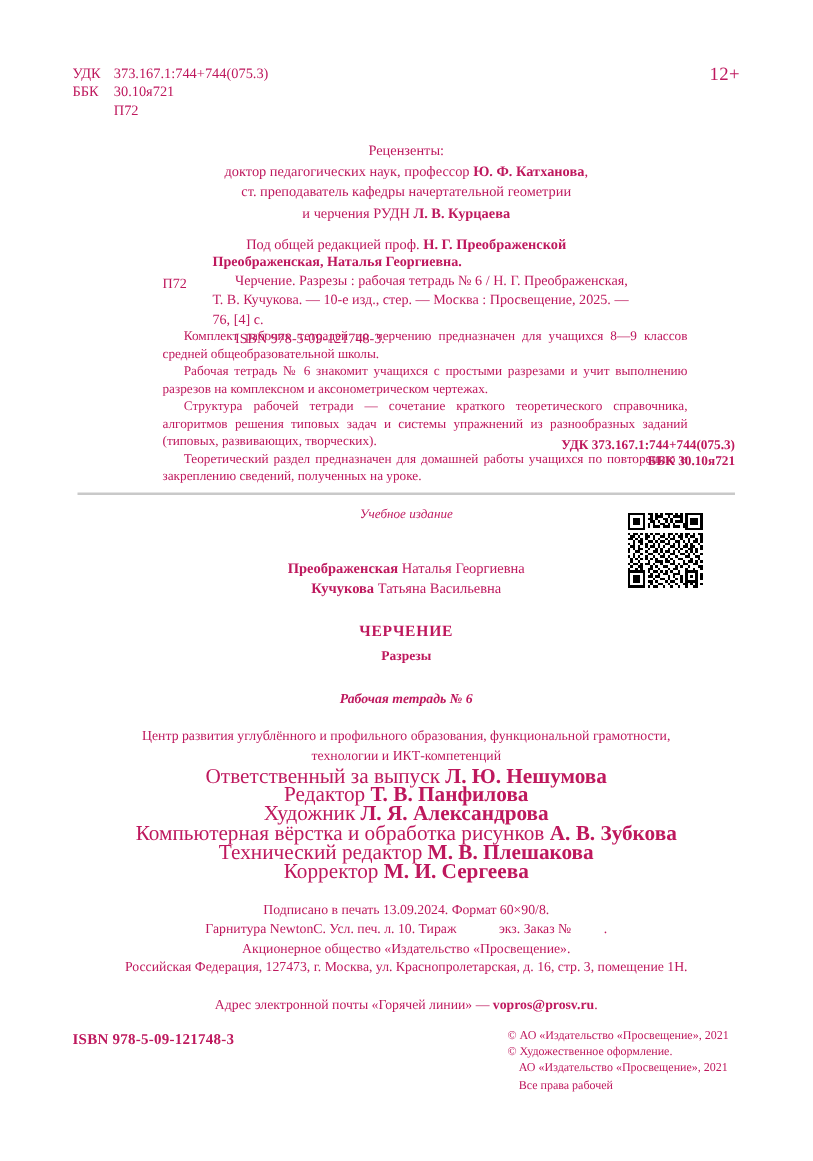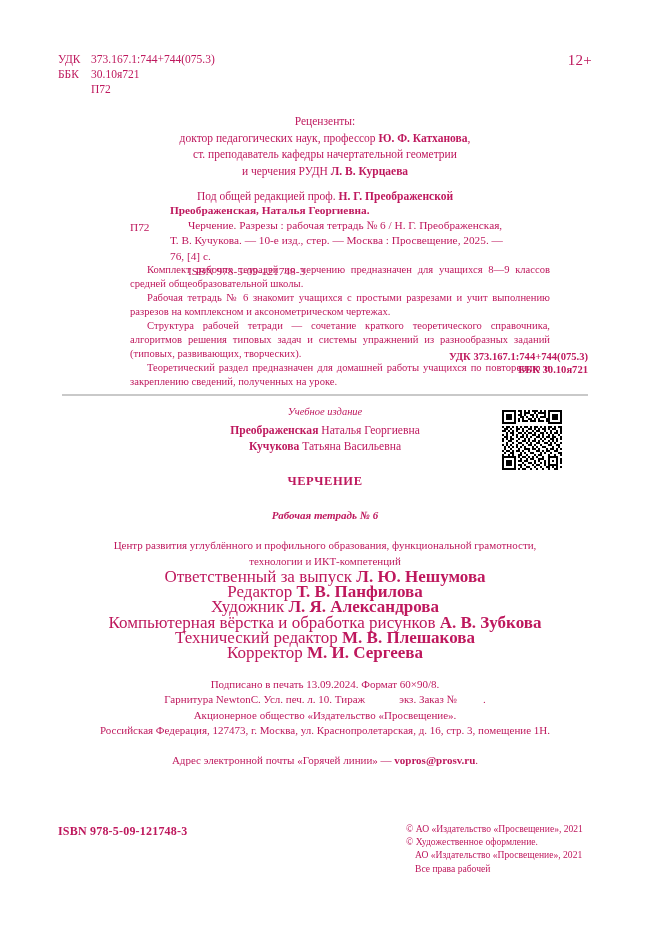--- a/index.html
+++ b/index.html
@@ -112,21 +112,21 @@
   .imprint {
     position: absolute;
     left: 62px;
     top: 404px;
     width: 526px;
     text-align: center;
     font-size: 11px;
     line-height: 15px;
   }
   .imprint-kind { font-style: italic; font-size: 10.5px; }
-  .imprint-authors { margin-top: 4px; font-size: 11.6px; line-height: 16px; }
+  .imprint-authors { margin-top: 28px; font-size: 11.6px; line-height: 16px; }
   .imprint-title { margin-top: 19px; font-weight: bold; font-size: 12.5px; letter-spacing: 0.6px; }
   .imprint-subtitle { margin-top: 5px; font-weight: bold; font-size: 10.8px; }
   .imprint-series { margin-top: 19px; font-style: italic; font-weight: bold; font-size: 11px; }
   .imprint-center { margin-top: 15px; font-size: 11px; line-height: 15.5px; }
   .imprint-staff { font-size: 17px; line-height: 15.2px; text-align: center; }
   .imprint-print { margin-top: 17px; font-size: 11px; line-height: 15.2px; }
   .imprint-company { font-size: 11px; line-height: 15.2px; }
   .imprint-email { margin-top: 15px; font-size: 11px; }
   .blank-gap { display: inline-block; width: 34px; }
   .blank-gap-sm { display: inline-block; width: 26px; }
@@ -477,20 +477,21 @@
 
   <div class="imprint">
     <div class="imprint-kind">Учебное издание</div>
 
     <div class="imprint-authors">
       <div><span class="b">Преображенская</span><span> Наталья Георгиевна</span></div>
       <div><span class="b">Кучукова</span><span> Татьяна Васильевна</span></div>
     </div>
 
     <div class="imprint-title">ЧЕРЧЕНИЕ</div>
+    <div class="imprint-subtitle">Разрезы</div>
     <div class="imprint-series">Рабочая тетрадь № 6</div>
 
     <div class="imprint-center">
       <div>Центр развития углублённого и профильного образования, функциональной грамотности,</div>
       <div>технологии и ИКТ-компетенций</div>
     </div>
 
     <div class="imprint-staff">
       <div><span>Ответственный за выпуск </span><span class="bi">Л. Ю. Нешумова</span></div>
       <div><span>Редактор </span><span class="bi">Т. В. Панфилова</span></div>

